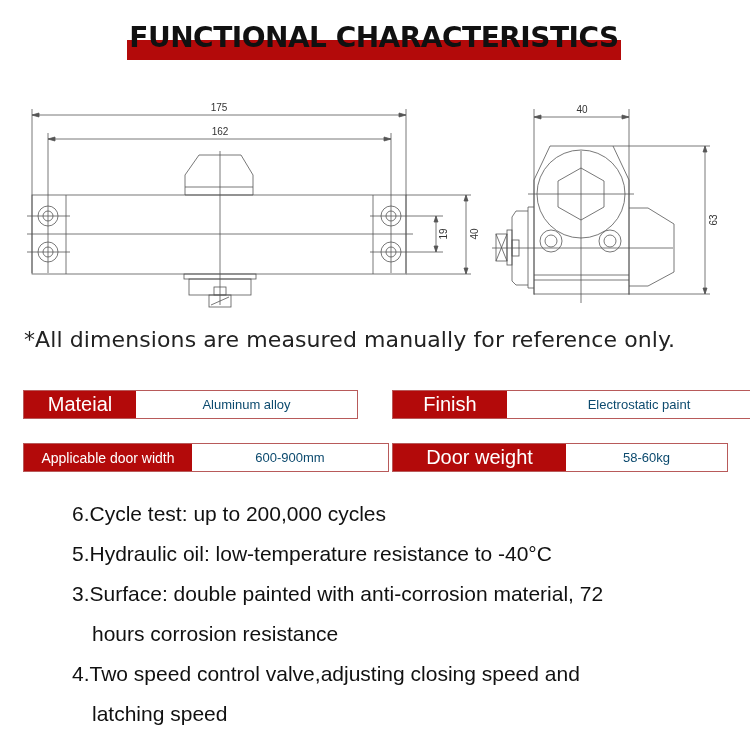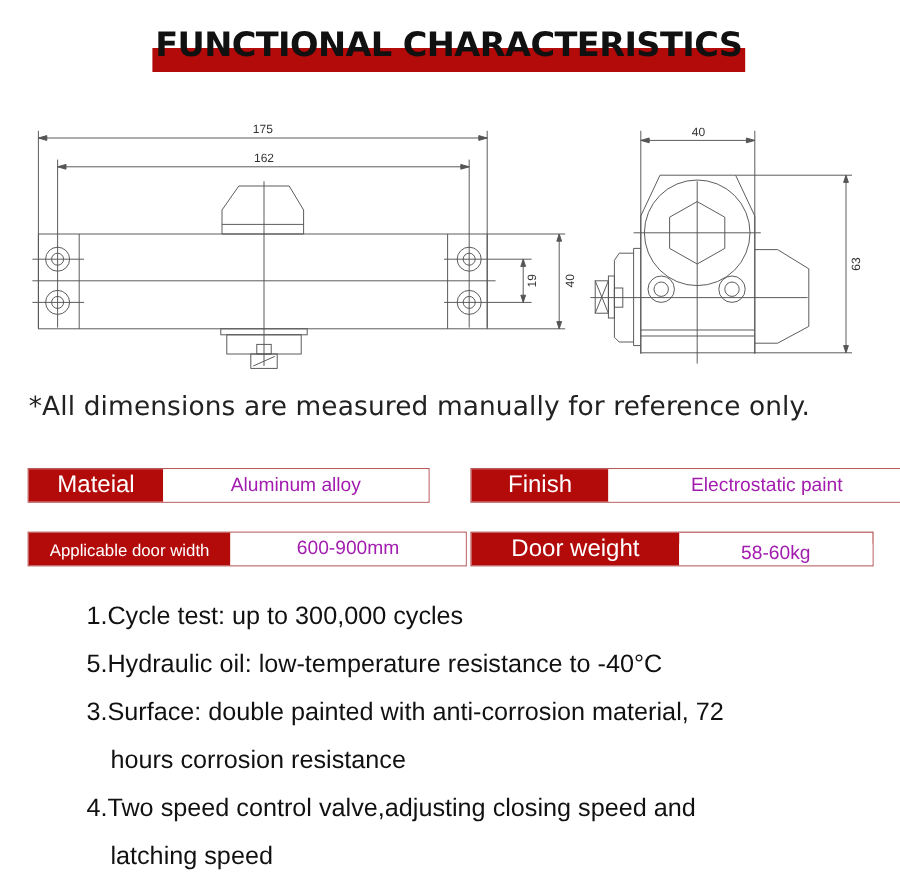--- a/index.html
+++ b/index.html
@@ -11,21 +11,21 @@
                 font-family: "DejaVu Sans", sans-serif; font-weight: bold; font-size: 28px;
                 letter-spacing: -0.5px; color: #111; line-height: 36px; white-space: nowrap; }
   .drawing { position: absolute; }
   .note { position: absolute; left: 24px; top: 327px; font-size: 22px; color: #222;
           font-family: "DejaVu Sans", sans-serif; letter-spacing: 0.1px; white-space: nowrap; }
   .spec { position: absolute; height: 29px; display: flex; border: 1.5px solid #b85a5a;
           box-sizing: border-box; }
   .spec .lbl { background: #b30a0a; color: #fff; display: flex; align-items: center;
                justify-content: center; height: 100%; font-size: 20px; white-space: nowrap; }
   .spec .val { flex: 1; display: flex; align-items: center; justify-content: center;
-               color: #a21caf; font-size: 16px; white-space: nowrap; background: #fff; }
+               color: #0c4a6e; font-size: 13px; white-space: nowrap; background: #fff; }
   .spec .lbl.small { font-size: 14px; }
   .features { position: absolute; left: 72px; top: 494px; width: 640px; }
   .feat { font-size: 21px; line-height: 40px; color: #111; white-space: nowrap; }
   .feat .cont { padding-left: 20px; display: block; }
 </style>
 </head>
 <body>
 
 <div class="title-wrap">
   <div class="title-bar"></div>
@@ -142,28 +142,28 @@
   <div class="val">Aluminum alloy</div>
 </div>
 <div class="spec" style="left:392px; top:390px; width:380px;">
   <div class="lbl" style="width:114px;">Finish</div>
   <div class="val">Electrostatic paint</div>
 </div>
 <div class="spec" style="left:23px; top:443px; width:366px;">
   <div class="lbl small" style="width:168px;">Applicable door width</div>
   <div class="val">600-900mm</div>
 </div>
-<div class="spec" style="left:392px; top:443px; width:336px;align-items:flex-end;">
+<div class="spec" style="left:392px; top:443px; width:336px;">
   <div class="lbl" style="width:173px;">Door weight</div>
   <div class="val">58-60kg</div>
 </div>
 
 <div class="features">
   <div class="feat">
-    <span>1.Cycle test: up to 300,000 cycles</span>
+    <span>6.Cycle test: up to 200,000 cycles</span>
   </div>
   <div class="feat">
     <span>5.Hydraulic oil: low-temperature resistance to -40°C</span>
   </div>
   <div class="feat">
     <span>3.Surface: double painted with anti-corrosion material, 72</span>
     <span class="cont">hours corrosion resistance</span>
   </div>
   <div class="feat">
     <span>4.Two speed control valve,adjusting closing speed and</span>

